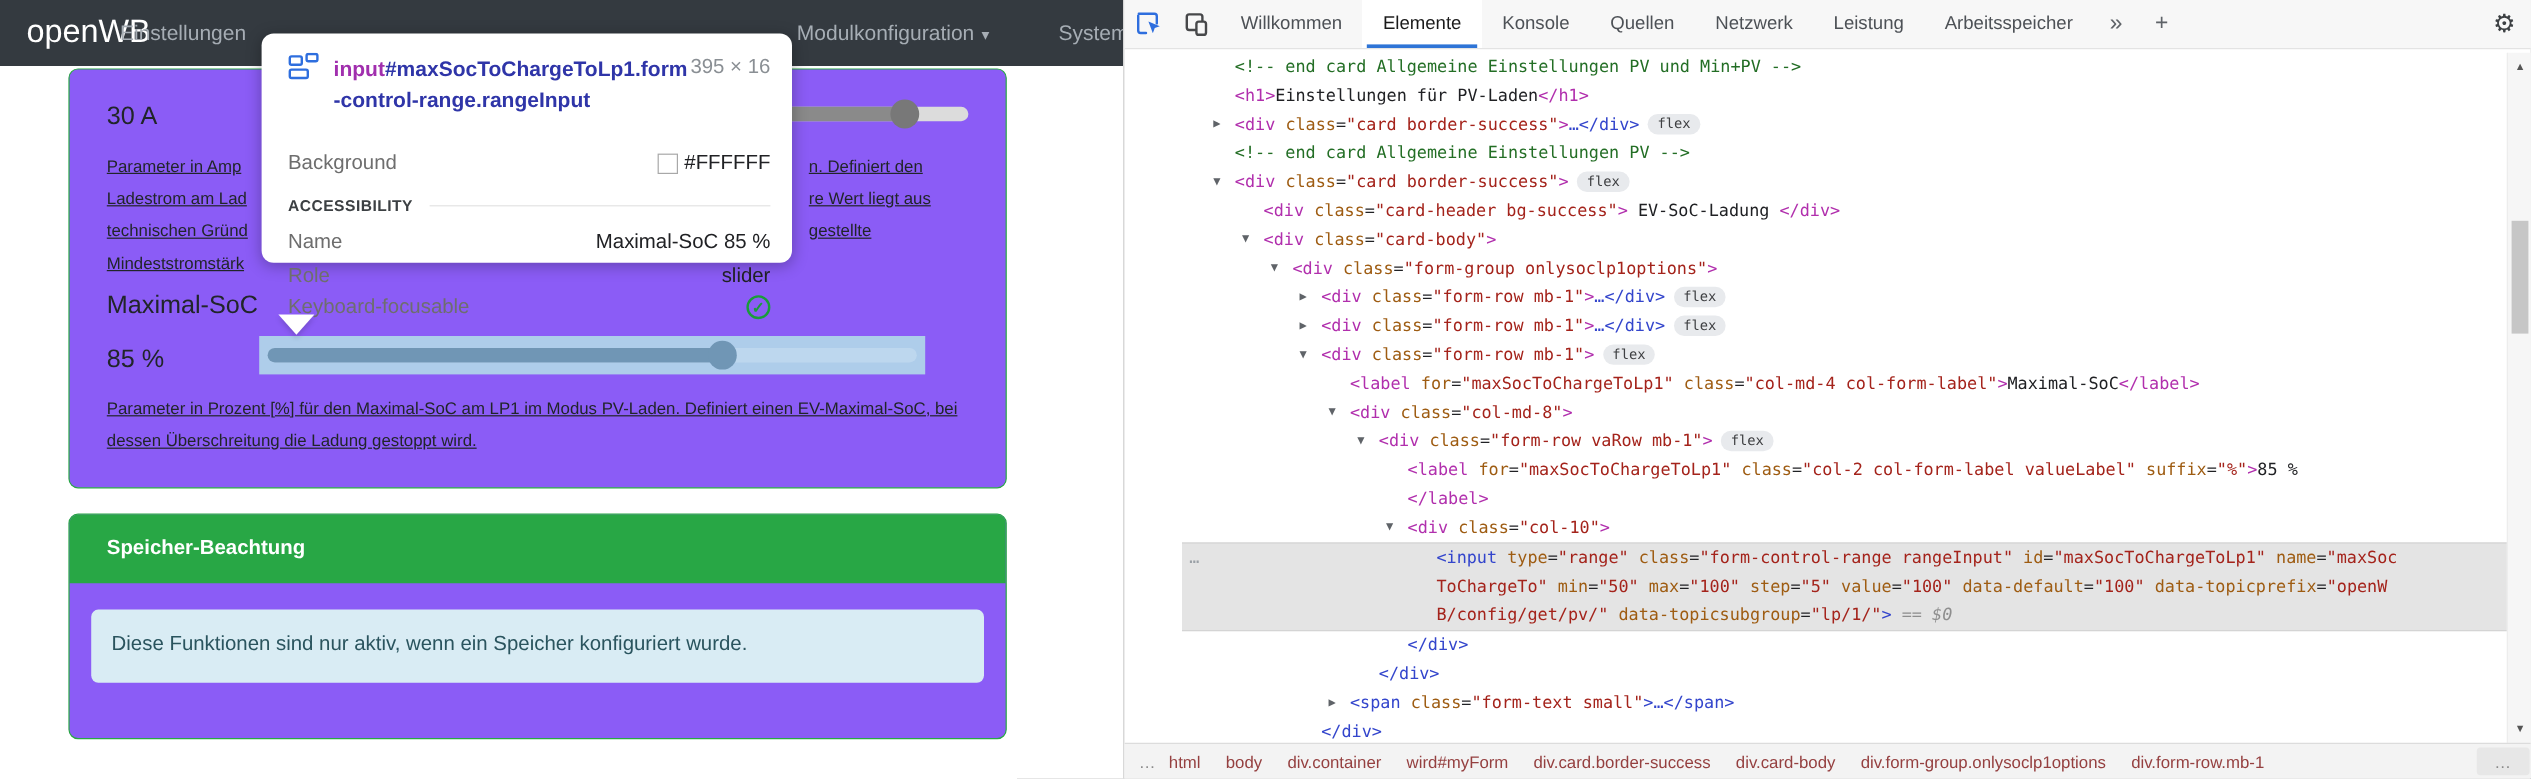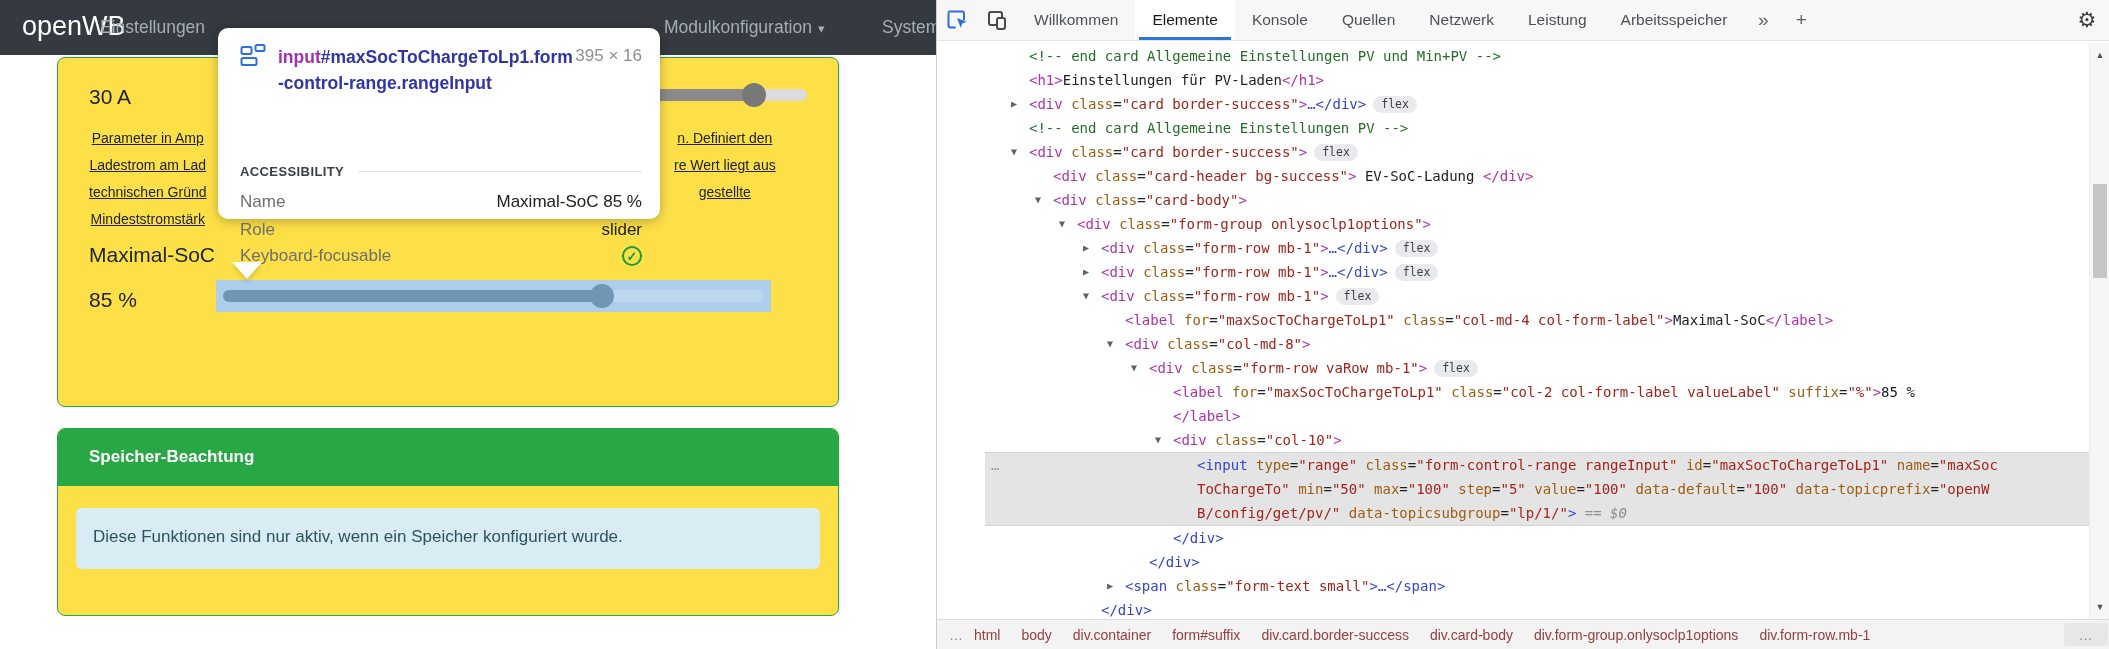--- a/index.html
+++ b/index.html
@@ -6,21 +6,21 @@
   .stage{position:relative;width:2109px;height:649px;background:#fff;overflow:hidden;
          font-family:"Liberation Sans",sans-serif;}
   
   .browser{position:absolute;left:0;top:0;width:936px;height:649px;background:#fff;overflow:hidden;}
   .navbar{position:absolute;left:0;top:0;width:100%;height:55px;background:#343a40;}
   .brand{position:absolute;left:22px;top:11px;font-size:27px;font-weight:500;color:#fff;}
   .nav-item{position:absolute;top:17px;font-size:17.5px;color:#a6adb4;white-space:nowrap;}
   .nav-item .caret{font-size:13px;margin-left:6px;color:#a6adb4;}
   .ni0{left:100px;} .ni1{left:664px;} .ni2{left:882px;}
 
-  .card{position:absolute;border:1px solid #28a745;border-radius:8px;background:#fde047;text-align:center;}
+  .card{position:absolute;border:1px solid #28a745;border-radius:8px;background:#8b5cf6;}
   .card1{left:57px;top:57px;width:780px;height:348px;}
   .card2{left:57px;top:428px;width:780px;height:186px;}
   .card2-header{position:absolute;left:0;top:0;right:0;height:57px;background:#28a745;
                 border-radius:7px 7px 0 0;}
   .card2-header span{position:absolute;left:31px;top:18px;color:#fff;font-weight:bold;font-size:17px;}
   .alert-info{position:absolute;left:18px;top:79px;width:744px;height:61px;background:#d9ecf4;
               border-radius:6px;}
   .alert-info span{position:absolute;left:17px;top:19px;font-size:17px;color:#2a545e;}
 
   .h-val{position:absolute;font-size:21px;color:#212529;}
@@ -141,40 +141,48 @@
 
       <div class="h-val" style="left:31px;top:185px;">Maximal-SoC</div>
       <div class="h-val" style="left:31px;top:230px;">85 %</div>
 
       <div class="soc-highlight" style="left:158px;top:222px;"></div>
       <div class="slider slider-blue" style="left:165px;top:232px;">
         <div class="fill" style="width: 70%;"></div>
         <div class="knob" style="left: 70%;"></div>
       </div>
 
+      <div class="desc" style="left:31px;top:269px;width:730px;">Parameter in Prozent [%] für den Maximal-SoC am LP1 im Modus PV-Laden. Definiert einen EV-Maximal-SoC, bei dessen Überschreitung die Ladung gestoppt wird.</div>
     </div>
 
     <div class="card card2">
       <div class="card2-header">
         <span>Speicher-Beachtung</span>
       </div>
       <div class="alert-info">
         <span>Diese Funktionen sind nur aktiv, wenn ein Speicher konfiguriert wurde.</span>
       </div>
     </div>
 
     <div class="tooltip">
       <div class="tt-row tt-head">
         <svg class="el-icon" viewBox="0 0 26 24">
           <rect x="1.5" y="3" width="10" height="7" rx="1.5" fill="none" stroke="#2e6ede" stroke-width="2"></rect>
           <rect x="15.5" y="1" width="9" height="6" rx="1.5" fill="none" stroke="#2e6ede" stroke-width="2"></rect>
           <rect x="1.5" y="14" width="15" height="7" rx="1.5" fill="none" stroke="#2e6ede" stroke-width="2"></rect>
         </svg>
         <div class="tt-selector"><span class="sel-tag">input</span><span class="sel-rest">#maxSocToChargeToLp1.form-control-range.rangeInput</span></div>
         <div class="tt-dims">395 × 16</div>
+      </div>
+      <div class="tt-row tt-bg">
+        <span class="tt-label">Background</span>
+        <span class="tt-value">
+            <span class="swatch"></span>
+            <span>#FFFFFF</span>
+          </span>
       </div>
       <div class="tt-row tt-acc">
         <span class="acc-title">ACCESSIBILITY</span>
         <span class="acc-line"></span>
       </div>
       <div class="tt-row tt-name">
         <span class="tt-label">Name</span>
         <span class="tt-value">Maximal-SoC 85 %</span>
       </div>
       <div class="tt-row tt-role">
@@ -249,21 +257,21 @@
       <div class="up">▲</div>
       <div class="thumb"></div>
       <div class="down">▼</div>
     </div>
 
     <div class="crumbbar" id="crumbbar">
       <span class="crumb-ell">…</span>
       <span class="crumb">html</span>
         <span class="crumb">body</span>
         <span class="crumb">div.container</span>
-        <span class="crumb">form#suffix</span>
+        <span class="crumb">wird#myForm</span>
         <span class="crumb">div.card.border-success</span>
         <span class="crumb">div.card-body</span>
         <span class="crumb">div.form-group.onlysoclp1options</span>
         <span class="crumb">div.form-row.mb-1</span>
         <span class="crumb-ell-right">…</span>
     </div>
   </section>
 </div>
 
 </body></html>

